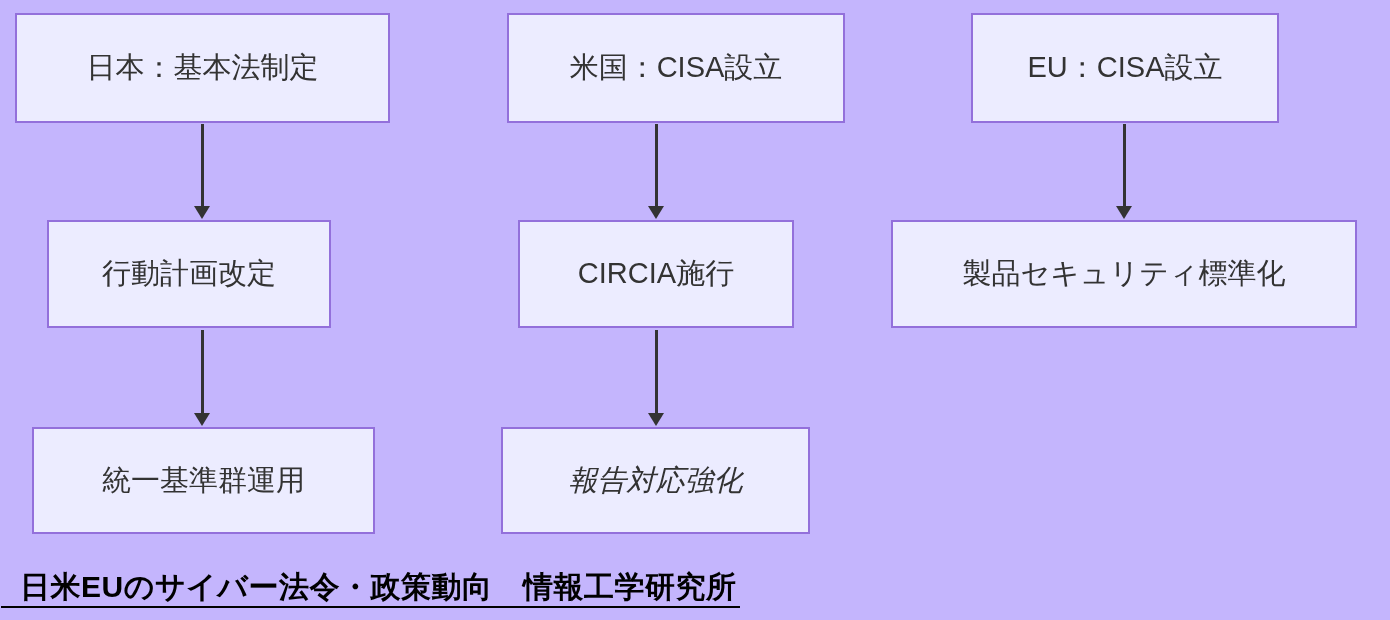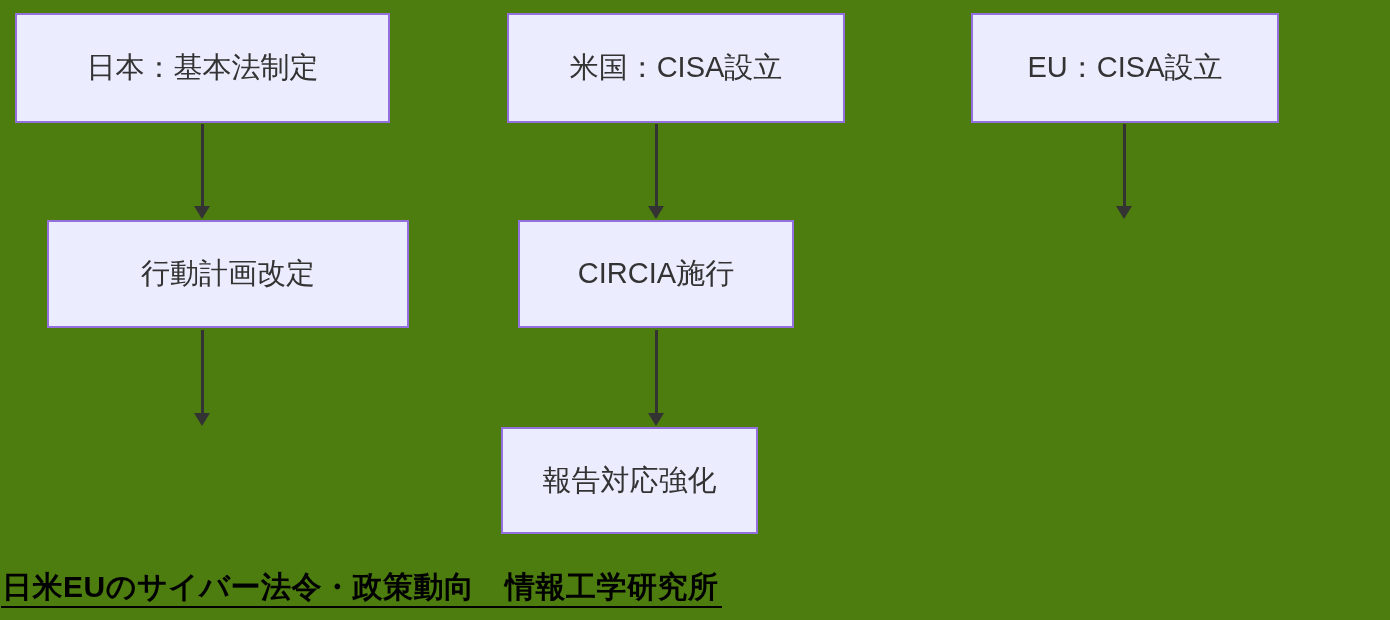--- a/index.html
+++ b/index.html
@@ -4,45 +4,45 @@
 <style>
   html, body {
     margin: 0;
     padding: 0;
     background: #ffffff;
   }
   .canvas {
     position: relative;
     width: 1390px;
     height: 620px;
-    background: #4d7c0f;
+    background: #c4b5fd;
     font-family: "Liberation Sans", sans-serif;
     overflow: hidden;
   }
   .node {
     position: absolute;
     box-sizing: border-box;
     background: #ECECFF;
     border: 2px solid #9370DB;
     display: flex;
     align-items: center;
     justify-content: center;
     font-size: 29px;
     color: #333333;
     text-align: center;
     white-space: nowrap;
   }
   
   #node-jp-1 { left: 15px;  top: 13px;  width: 375px; height: 110px; }
-  #node-jp-2 { left: 47px;  top: 220px; width: 362px; height: 108px; }
+  #node-jp-2 { left: 47px;  top: 220px; width: 284px; height: 108px; }
   #node-jp-3 { left: 32px;  top: 427px; width: 343px; height: 107px; }
   
   #node-us-1 { left: 487px; top: 13px;  width: 338px; height: 110px; margin-left: 20px; }
   #node-us-2 { left: 518px; top: 220px; width: 276px; height: 108px; }
-  #node-us-3 { left: 501px; top: 427px; width: 257px; height: 107px; }
+  #node-us-3 { left: 501px; top: 427px; width: 309px; height: 107px; font-style: italic; }
   
   #node-eu-1 { left: 971px; top: 13px;  width: 308px; height: 110px; }
   #node-eu-2 { left: 891px; top: 220px; width: 466px; height: 108px; }
 
   .edge-arrow {
     position: absolute;
     width: 16px;
   }
   .edge-arrow .shaft {
     position: absolute;
@@ -72,52 +72,54 @@
     position: absolute;
     left: 1px;
     top: 570px;
     font-size: 30px;
     font-weight: bold;
     color: #000000;
     letter-spacing: 0.5px;
     line-height: 1.1;
     white-space: nowrap;
     border-bottom: 2.5px solid #000000;
-    padding: 0 3px 3px 1px;
+    padding: 0 3px 3px 19px;
   }
 </style>
 </head>
 <body>
 
 <div class="canvas">
 
   <div class="node" id="node-jp-1">日本：基本法制定</div>
   <div class="edge-arrow" id="arrow-jp-1">
     <span class="shaft"></span>
     <span class="head"></span>
   </div>
   <div class="node" id="node-jp-2">行動計画改定</div>
   <div class="edge-arrow" id="arrow-jp-2">
     <span class="shaft"></span>
     <span class="head"></span>
   </div>
+  <div class="node" id="node-jp-3">統一基準群運用</div>
 
   <div class="node" id="node-us-1">米国：CISA設立</div>
   <div class="edge-arrow" id="arrow-us-1">
     <span class="shaft"></span>
     <span class="head"></span>
   </div>
   <div class="node" id="node-us-2">CIRCIA施行</div>
   <div class="edge-arrow" id="arrow-us-2">
     <span class="shaft"></span>
     <span class="head"></span>
   </div>
   <div class="node" id="node-us-3">報告対応強化</div>
 
   <div class="node" id="node-eu-1">EU：CISA設立</div>
   <div class="edge-arrow" id="arrow-eu-1">
     <span class="shaft"></span>
     <span class="head"></span>
   </div>
+  <div class="node" id="node-eu-2">製品セキュリティ標準化</div>
 
   <div class="caption">日米EUのサイバー法令・政策動向　情報工学研究所</div>
 
 </div>
 
 </body></html>

